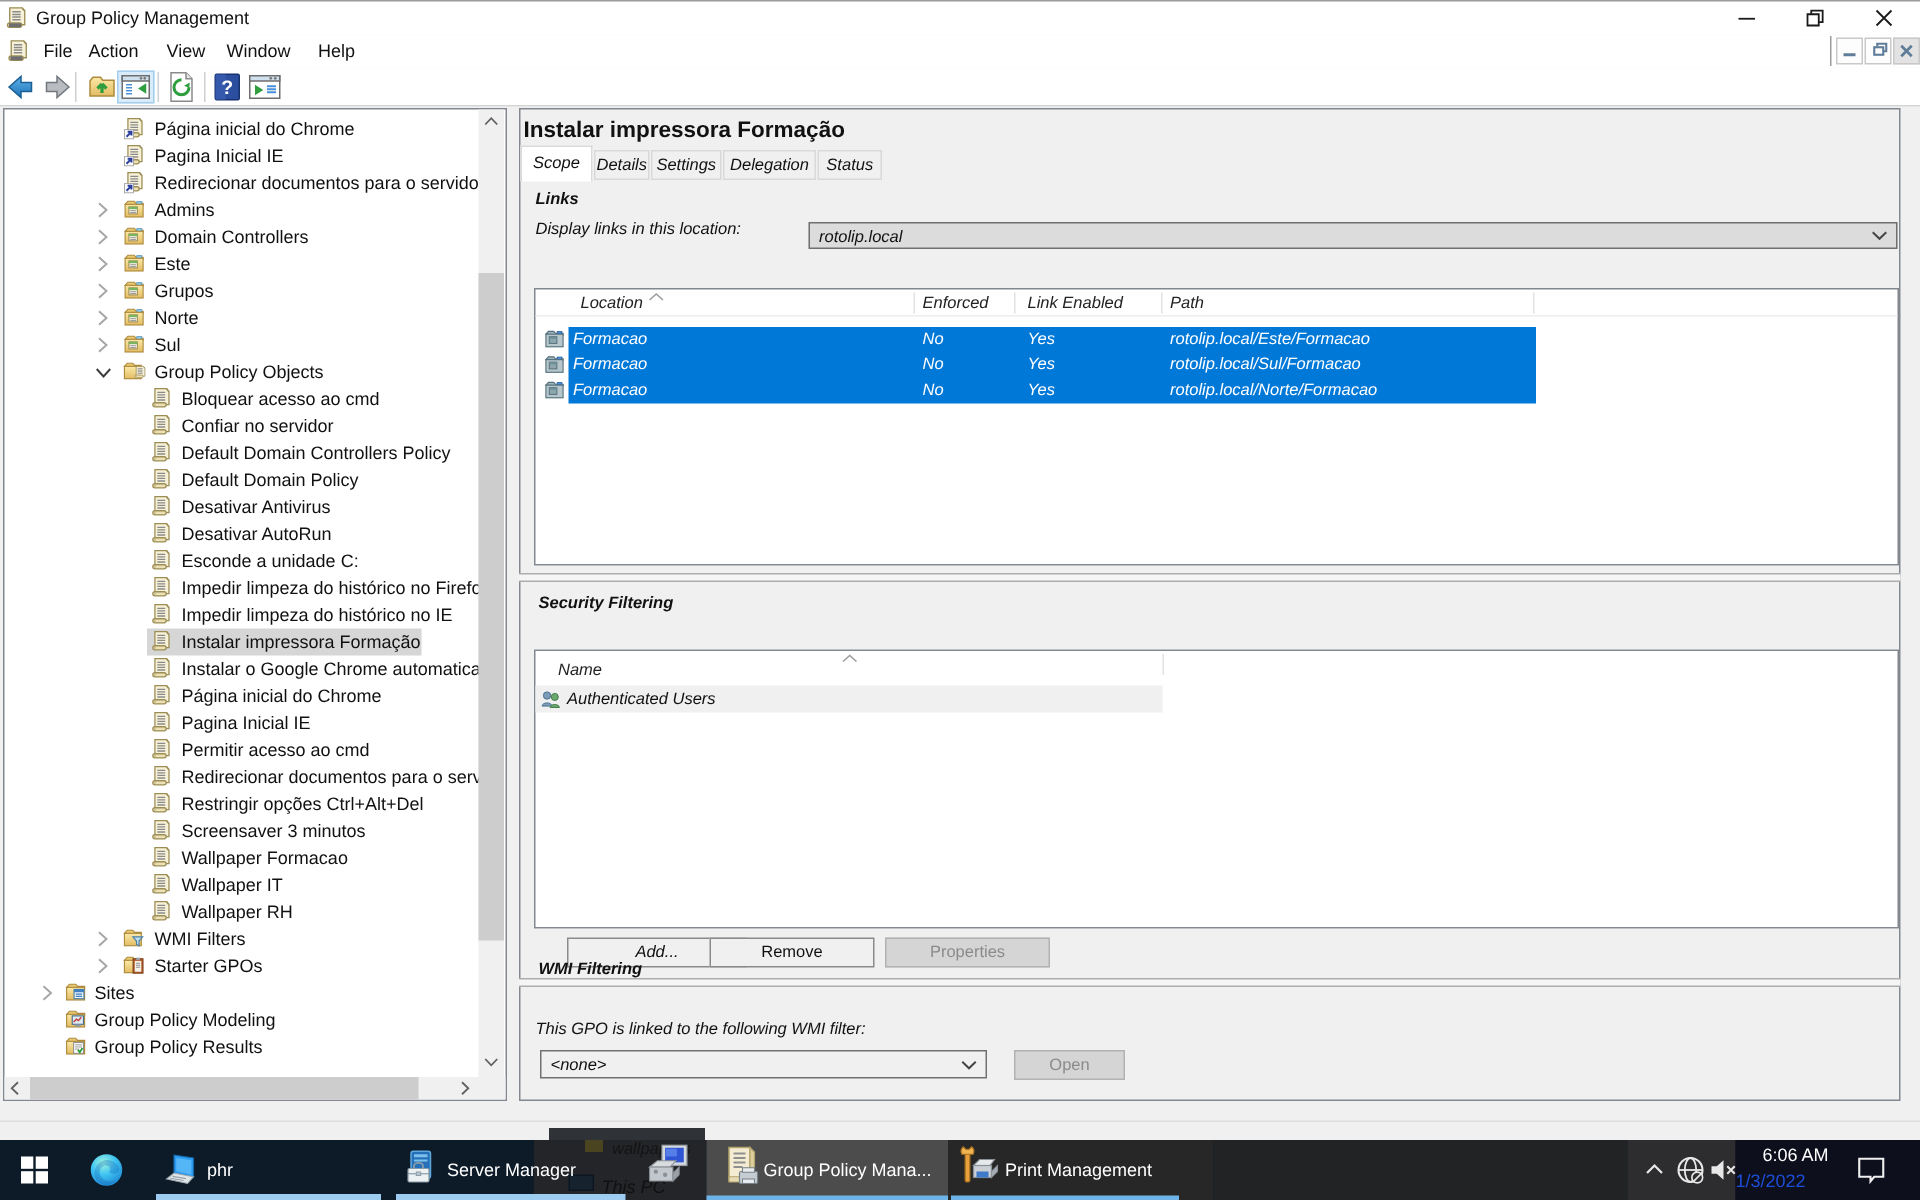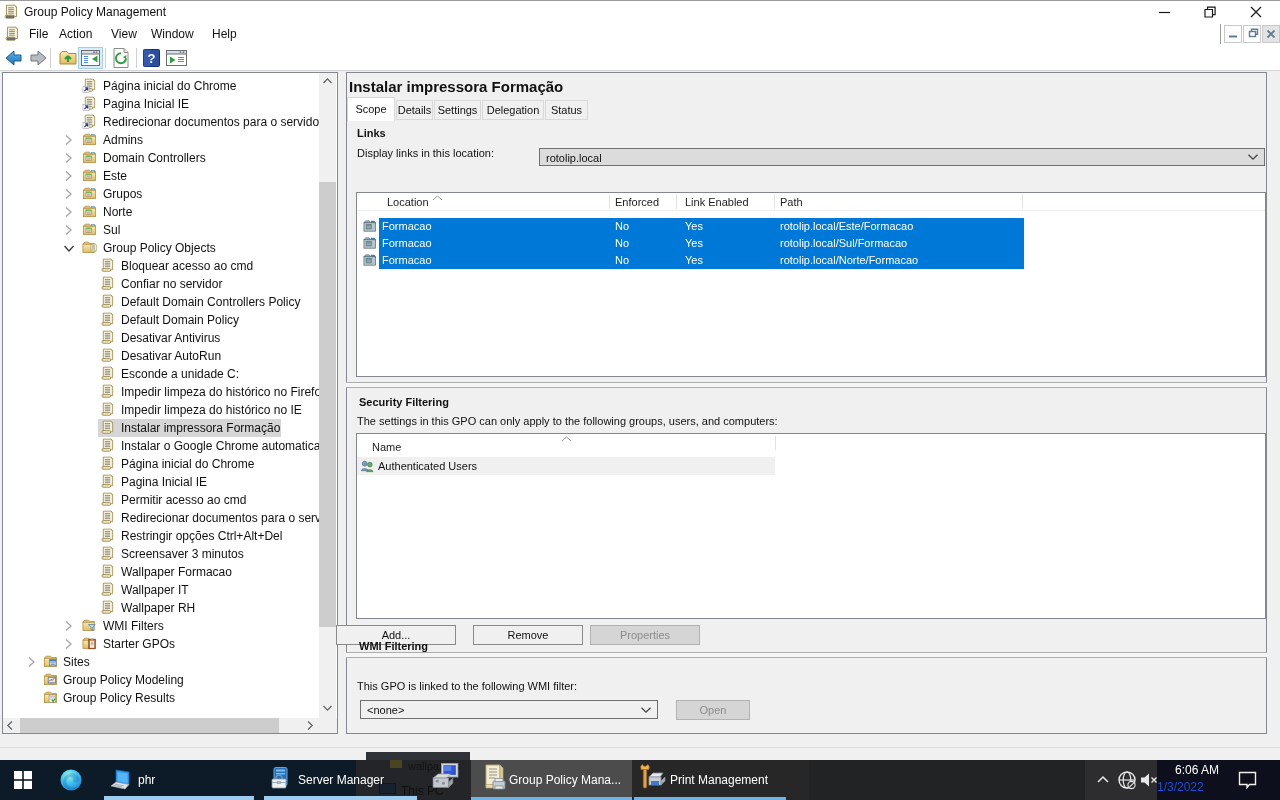--- a/index.html
+++ b/index.html
@@ -1,19 +1,19 @@
 <!DOCTYPE html>
 <html><head><meta charset="utf-8">
 <style>
 *{margin:0;padding:0;box-sizing:border-box}
 body{font-family:"Liberation Sans",sans-serif;}
 #s{position:relative;width:1280px;height:800px;background:#f0f0f0;overflow:hidden;}
 .ab{position:absolute;}
 .t{position:absolute;font-size:12px;line-height:18px;white-space:nowrap;color:#111;}
-.t2{position:absolute;font-size:11px;line-height:16px;white-space:nowrap;color:#111;}
+.t2{position:absolute;font-size:11px;line-height:16px;white-space:nowrap;color:#111;font-style:italic;}
 .b{font-weight:bold;}
 .btn{position:absolute;background:#f0f0f0;border:1px solid #8a8a8a;font-size:11px;text-align:center;color:#111;}
 .btn.dis{background:#d5d5d5;border-color:#b2b2b2;color:#8b8b8b;}
 svg{position:absolute;overflow:visible}
 </style></head>
 <body>
 <div id="s">
 <svg width="0" height="0" style="position:absolute">
 <defs>
 <linearGradient id="fg" x1="0" y1="0" x2="0" y2="1">
@@ -428,33 +428,32 @@
 <div class="t2" style="left:780px;top:235px;line-height:17px;color:#fff;">rotolip.local/Sul/Formacao</div>
 <svg class="ab" style="left:363px;top:253px" width="15" height="15" viewBox="0 0 16 16">
       <use href="#tealfolder"></use>
     </svg>
 <div class="t2" style="left:382px;top:252px;line-height:17px;color:#fff;">Formacao</div>
 <div class="t2" style="left:615px;top:252px;line-height:17px;color:#fff;">No</div>
 <div class="t2" style="left:685px;top:252px;line-height:17px;color:#fff;">Yes</div>
 <div class="t2" style="left:780px;top:252px;line-height:17px;color:#fff;">rotolip.local/Norte/Formacao</div>
 <div class="ab" style="left:346px;top:382px;width:921px;height:6px;background:#f5f5f5;border-top:1px solid #adadad;border-bottom:1px solid #adadad;"></div>
 <div class="t2 b" style="left:359px;top:394px;">Security Filtering</div>
-<div class="t2" style="left:357px;top:413px;">The settings in this GPO can only apply to the following groups, users, and computers:</div>
 <div class="ab" style="left:356px;top:433px;width:910px;height:186px;background:#fff;border:1px solid #828790;"></div>
 <svg class="ab" style="left:561px;top:436px" width="11" height="6" viewBox="0 0 11 6">
       <path d="M1 5 l4.5-4 4.5 4" fill="none" stroke="#9a9a9a" stroke-width="1"></path>
     </svg>
 <div class="t2" style="left:372px;top:439px;color:#222;">Name</div>
 <div class="ab" style="left:775px;top:436px;width:1px;height:14px;background:#e2e2e2;"></div>
 <div class="ab" style="left:357px;top:457px;width:418px;height:18px;background:#f0f0f0;"></div>
 <svg class="ab" style="left:360px;top:459px" width="15" height="15" viewBox="0 0 16 16">
       <use href="#users"></use>
     </svg>
 <div class="t2" style="left:378px;top:458px;">Authenticated Users</div>
-<div class="btn" style="left:336px;top:625px;width:120px;height:20px;line-height:18px;">Add...</div>
+<div class="btn" style="left:378px;top:625px;width:120px;height:20px;line-height:18px;font-style:italic;">Add...</div>
 <div class="btn" style="left:473px;top:625px;width:110px;height:20px;line-height:18px;">Remove</div>
 <div class="btn dis" style="left:590px;top:625px;width:110px;height:20px;line-height:18px;">Properties</div>
 <div class="ab" style="left:346px;top:652px;width:921px;height:6px;background:#f5f5f5;border-top:1px solid #adadad;border-bottom:1px solid #adadad;"></div>
 <div class="t2 b" style="left:359px;top:638px;">WMI Filtering</div>
 <div class="t2" style="left:357px;top:678px;">This GPO is linked to the following WMI filter:</div>
 <div class="ab" style="left:360px;top:700px;width:298px;height:19px;background:#f0f0f0;border:1px solid #707070;"></div>
 <div class="t2" style="left:367px;top:702px;">&lt;none&gt;</div>
 <svg class="ab" style="left:641px;top:707px" width="10" height="6" viewBox="0 0 10 6">
       <path d="M0.5 0.8 L5 5.2 L9.5 0.8" fill="none" stroke="#444" stroke-width="1.3"></path>
     </svg>

